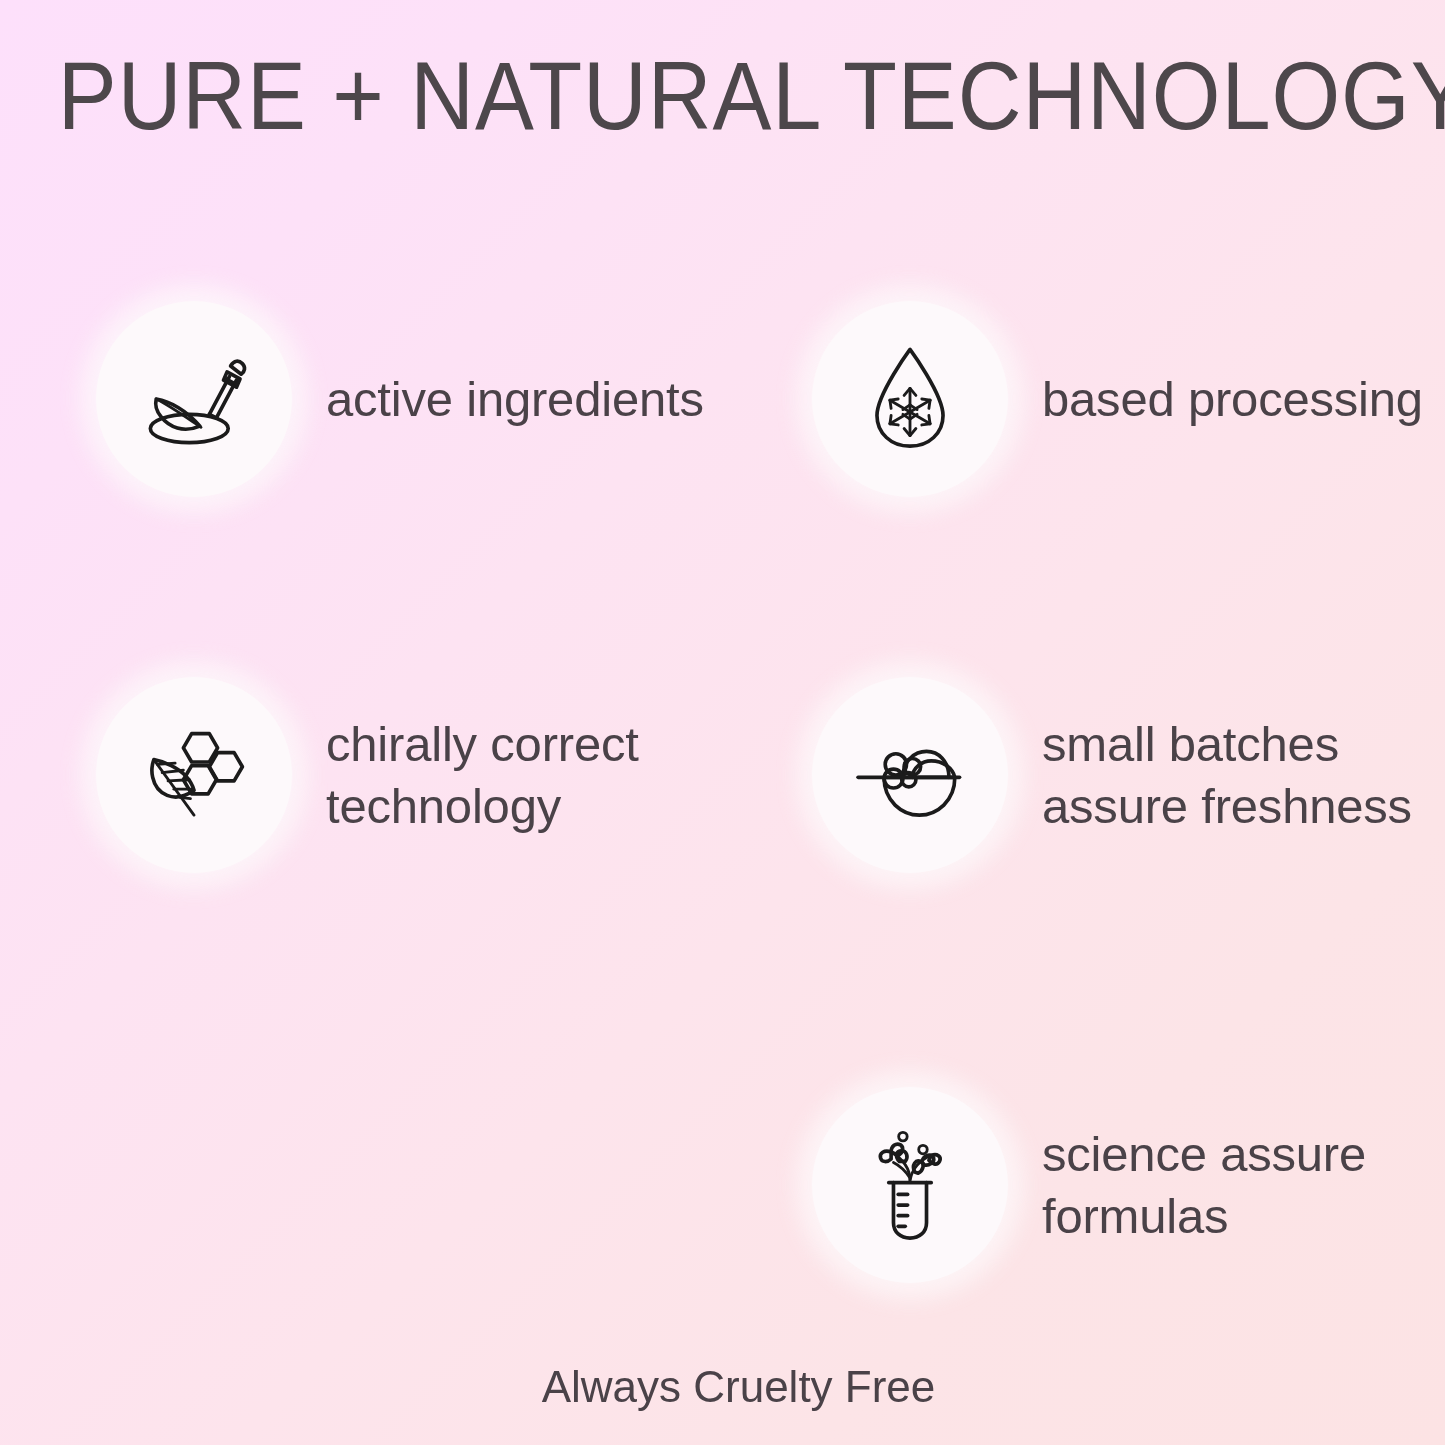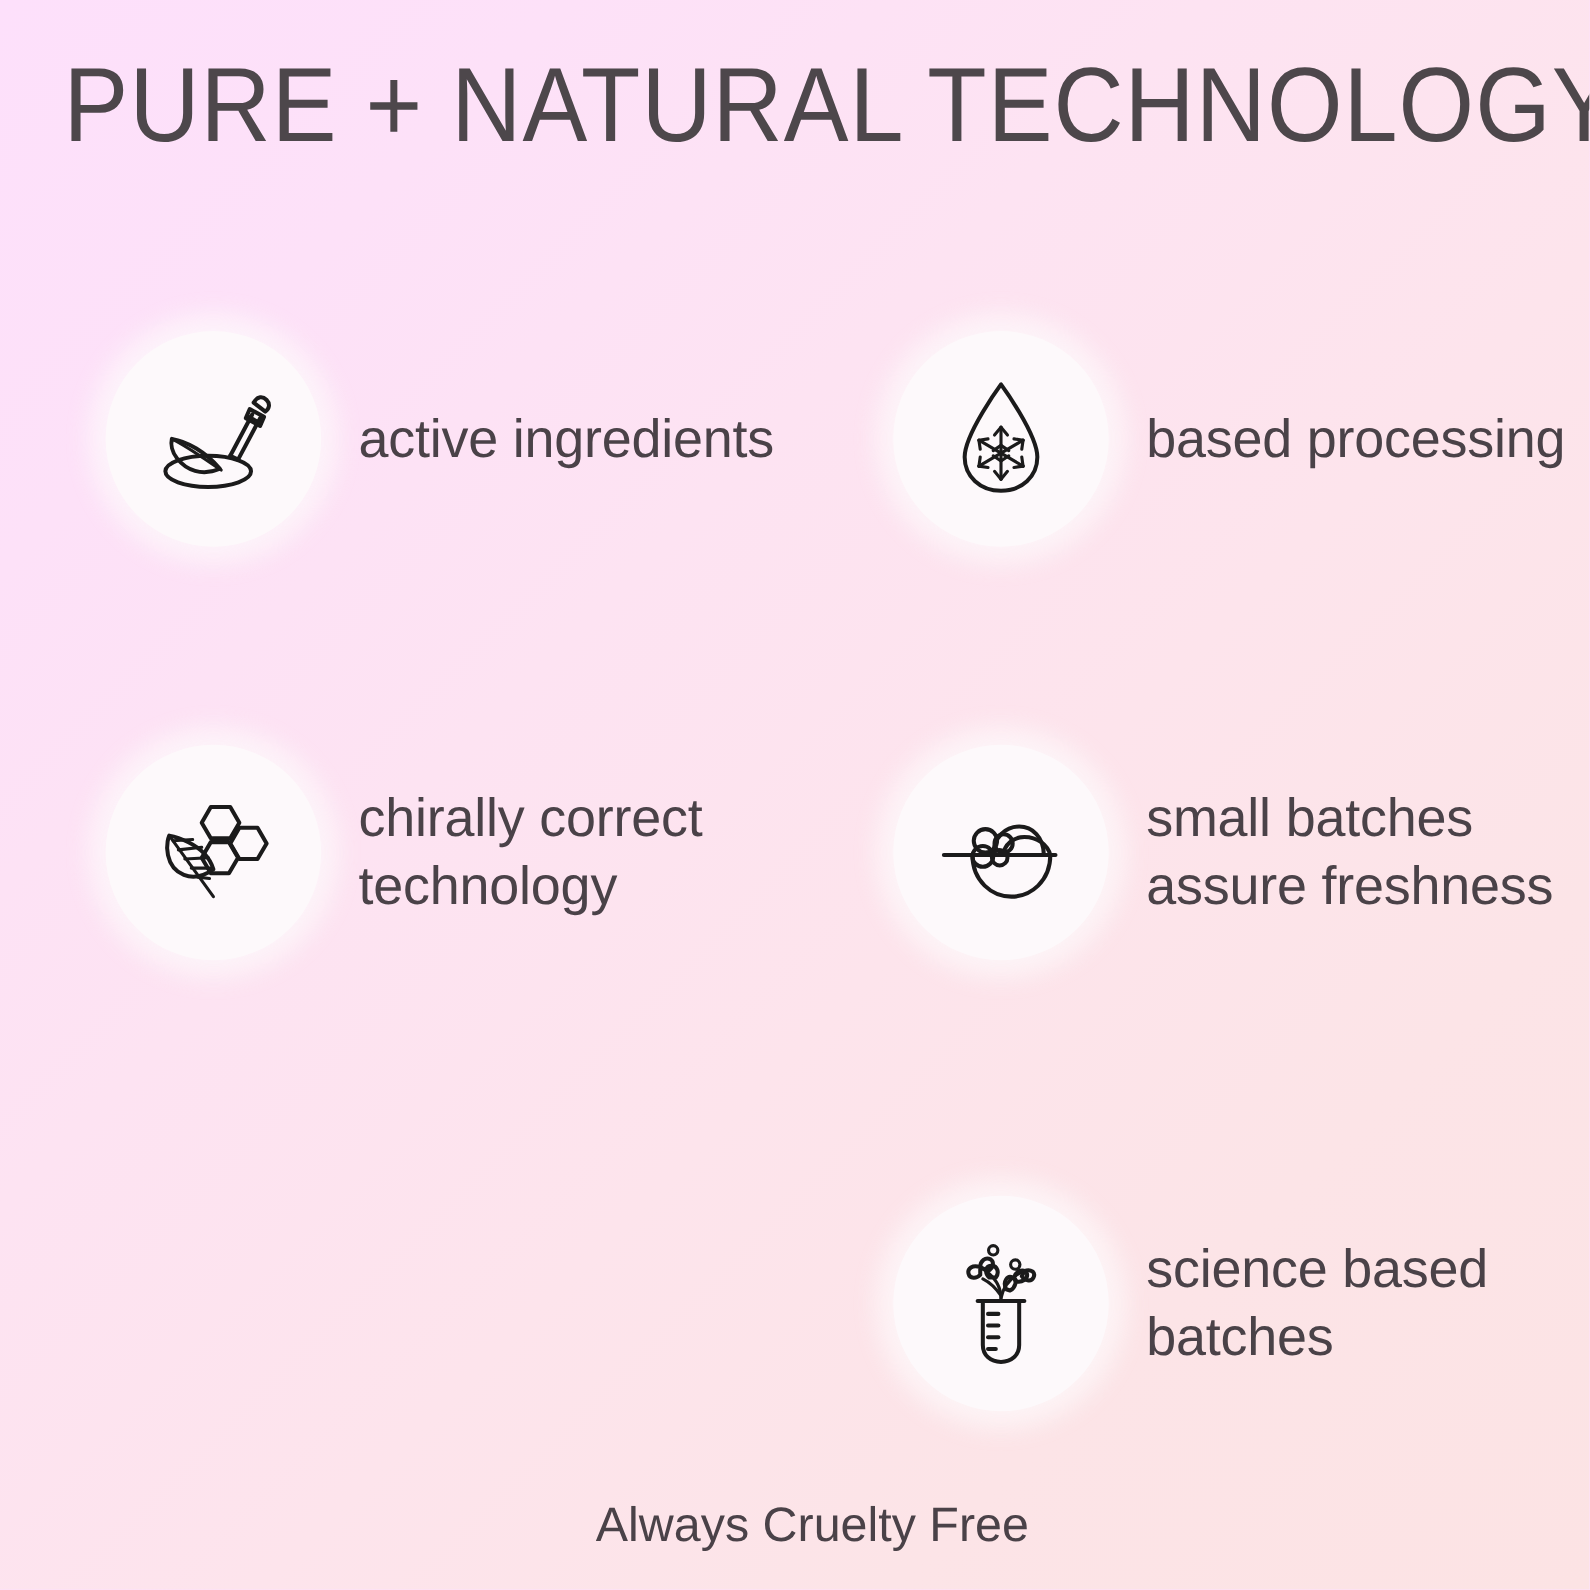--- a/index.html
+++ b/index.html
@@ -248,22 +248,22 @@
           <path class="ink" d="M34 22 C34 17 38 14 42 16 C45 18 44 23 40 25 Z"></path>
           <path class="ink" d="M41 30 C37 26 38 21 43 21 C47 21 49 26 46 30 Z"></path>
           <path class="ink" d="M68 25 C73 23 77 26 75 30 C73 34 68 32 66 29 Z"></path>
           <path class="ink" d="M60 30 C62 24 68 23 70 27 C71 31 66 34 62 33 Z"></path>
           <path class="ink" d="M54 39 C51 33 55 28 59 30 C63 32 61 38 57 40 Z"></path>
           <circle class="ink-thin" cx="44" cy="9" r="3.6"></circle>
           <circle class="ink-thin" cx="61" cy="20" r="3.6"></circle>
         </svg>
       </div>
       <div class="feature-label">
-        <span class="ln">science based</span>
-        <span class="ln">batches</span>
+        <span class="ln">science assure</span>
+        <span class="ln">formulas</span>
       </div>
     </div>
 
   </div>
 
   <div class="footer">
     <span class="ln">Always Cruelty Free</span>
   </div>
 
 </div>

